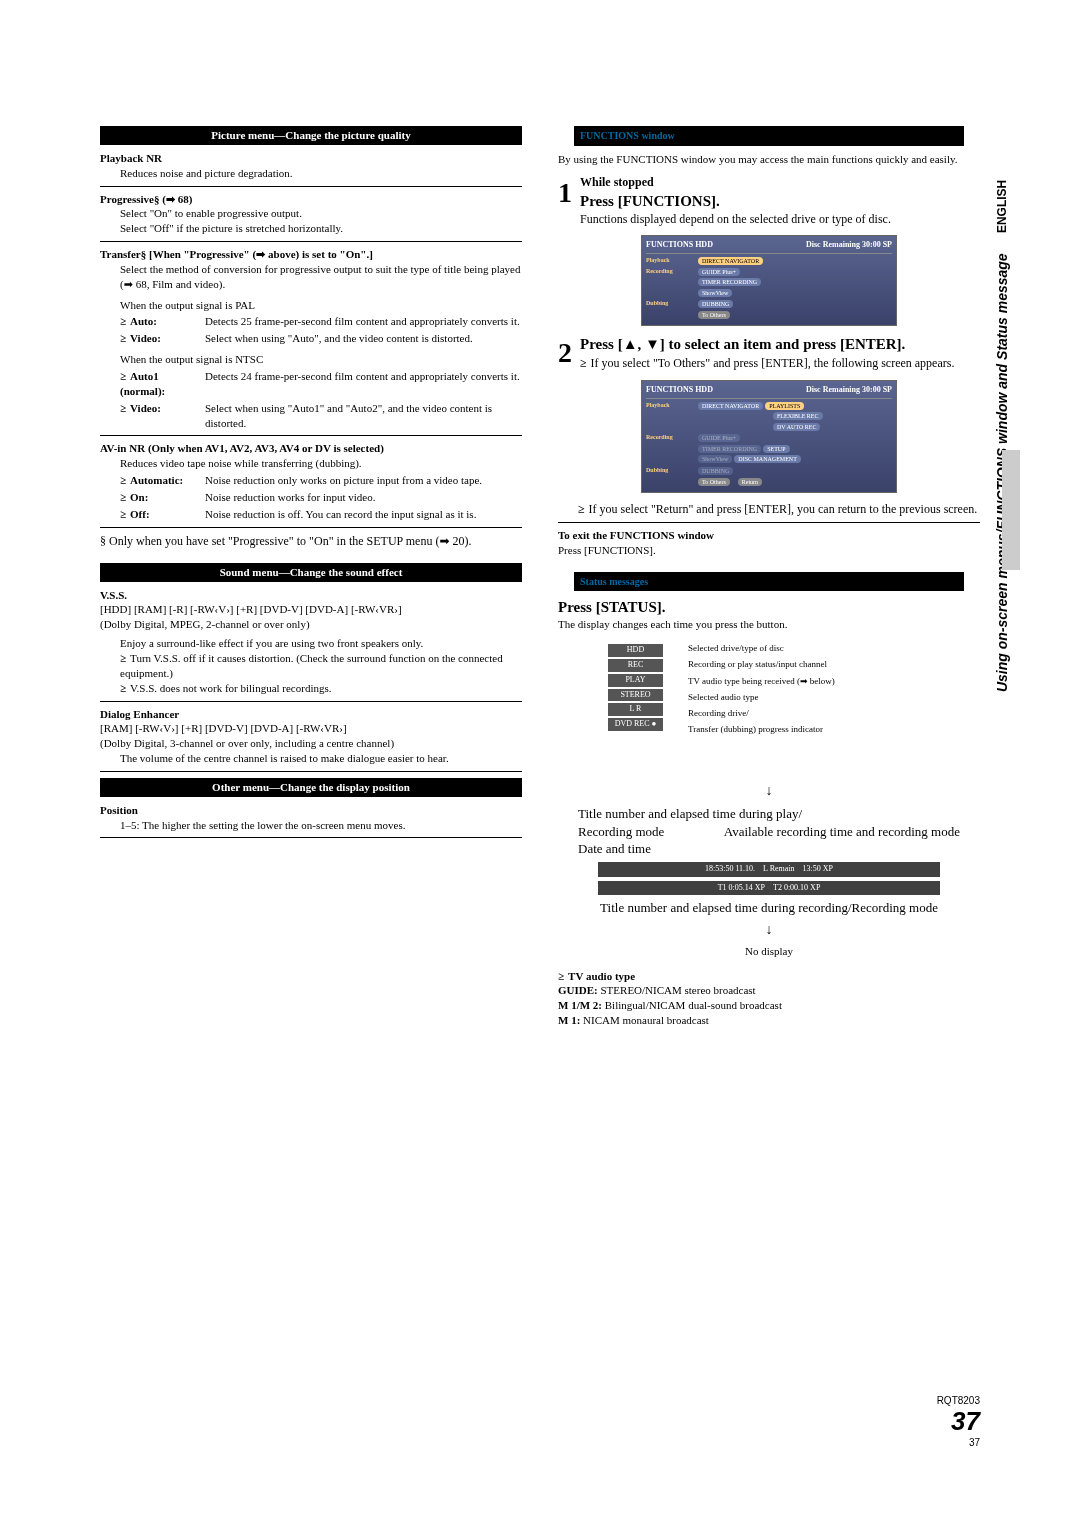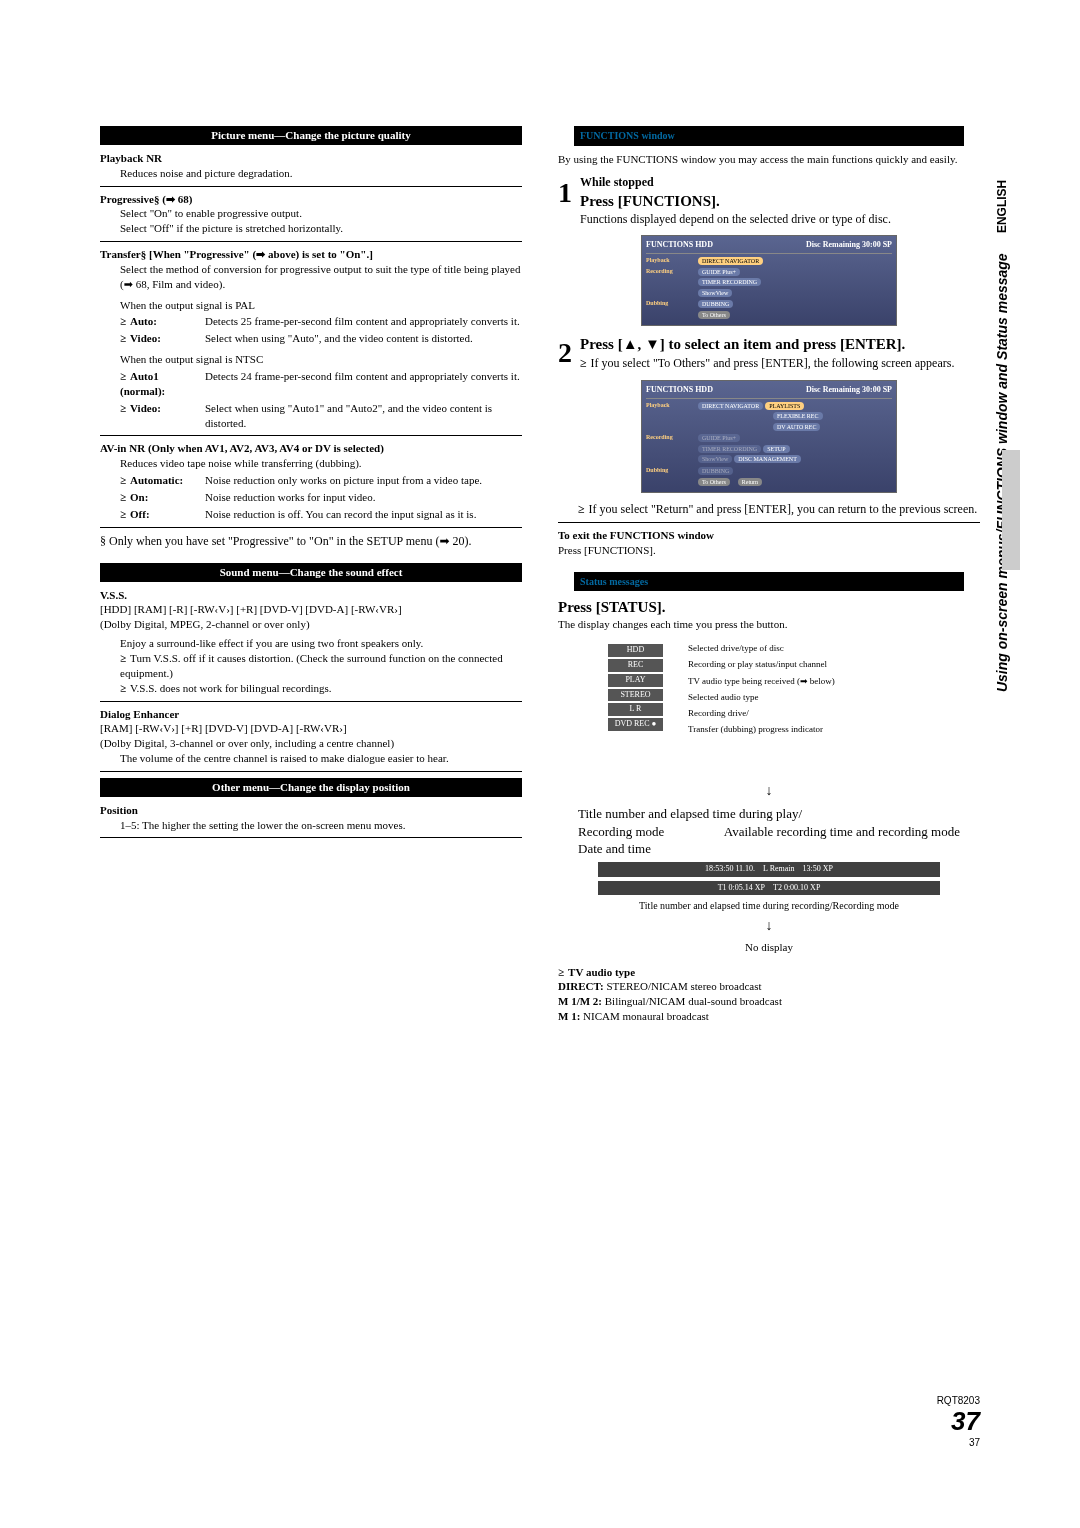--- a/index.html
+++ b/index.html
@@ -224,27 +224,27 @@
     </div>
     <div class="status-bar">
       <span>18:53:50 11.10.</span>
       <span>L Remain</span>
       <span>13:50 XP</span>
     </div>
     <div class="status-bar">
       <span>T1   0:05.14  XP</span>
       <span>T2   0:00.10  XP</span>
     </div>
-    <div style="text-align:center;font-size:10px;margin-top:4px">Title number and elapsed time during recording/Recording mode</div>
+    <div style="text-align:center;font-size:13px;margin-top:4px">Title number and elapsed time during recording/Recording mode</div>
     <div class="arrow-down">↓</div>
     <div style="text-align:center;font-size:11px">No display</div>
 
     <div style="margin-top:10px">
       <div class="bullet bold">TV audio type</div>
-      <div><b>DIRECT:</b> <span>STEREO/NICAM stereo broadcast</span></div>
+      <div><b>GUIDE:</b> <span>STEREO/NICAM stereo broadcast</span></div>
       <div><b>M 1/M 2:</b> <span>Bilingual/NICAM dual-sound broadcast</span></div>
       <div><b>M 1:</b> <span>NICAM monaural broadcast</span></div>
     </div>
   </div>
 </div>
 
 <div class="sidebar">
   <span>Using on-screen menus/FUNCTIONS window and Status message</span>
   <span class="lang">ENGLISH</span>
 </div>

